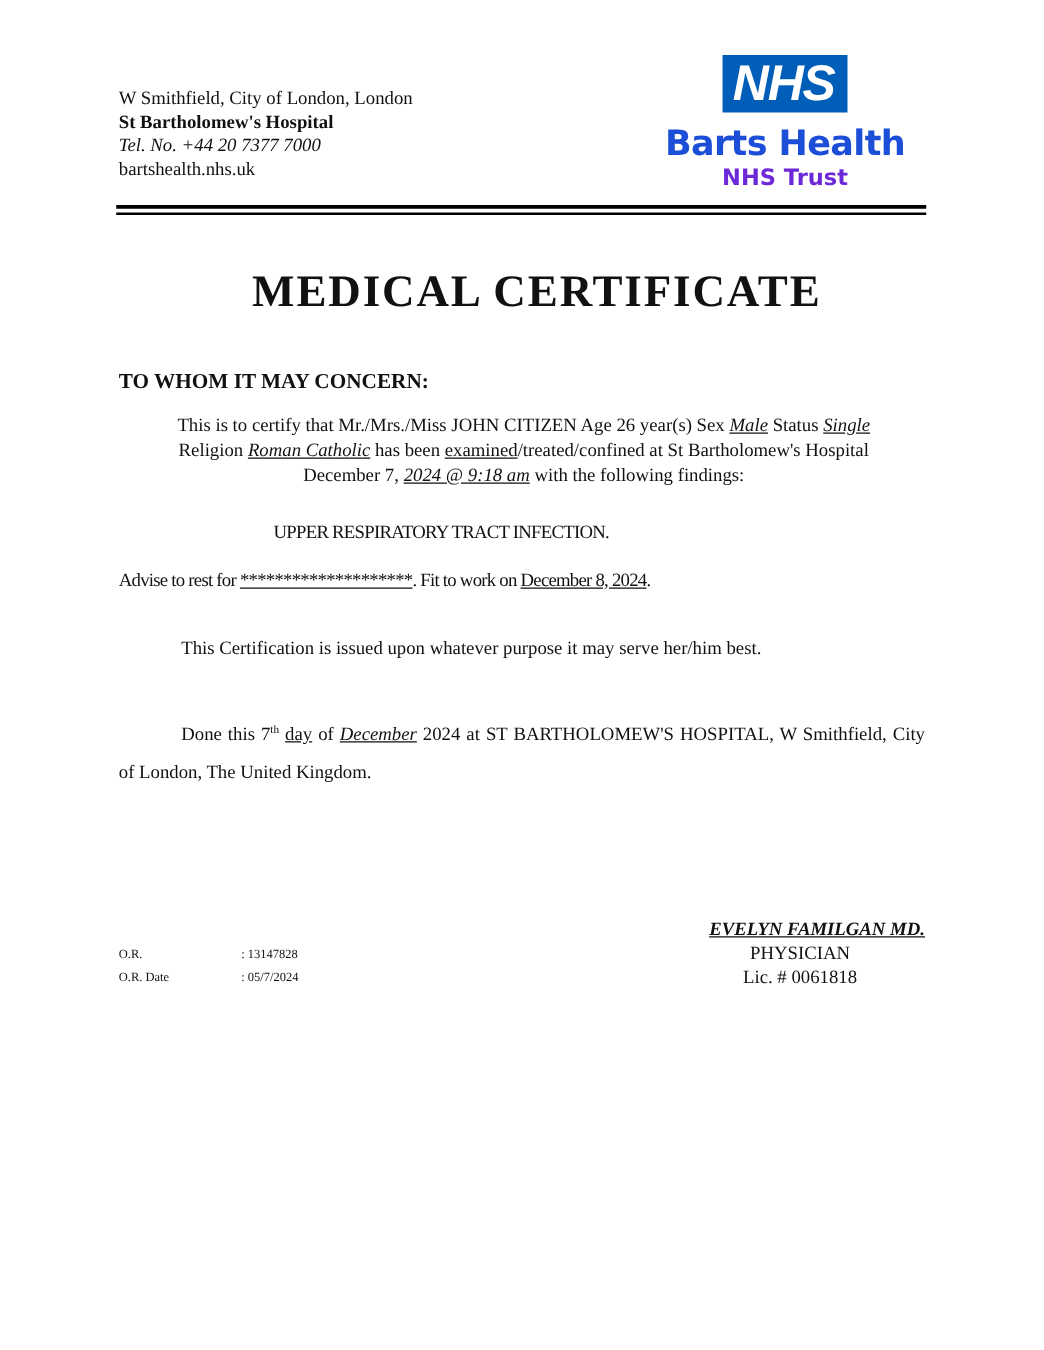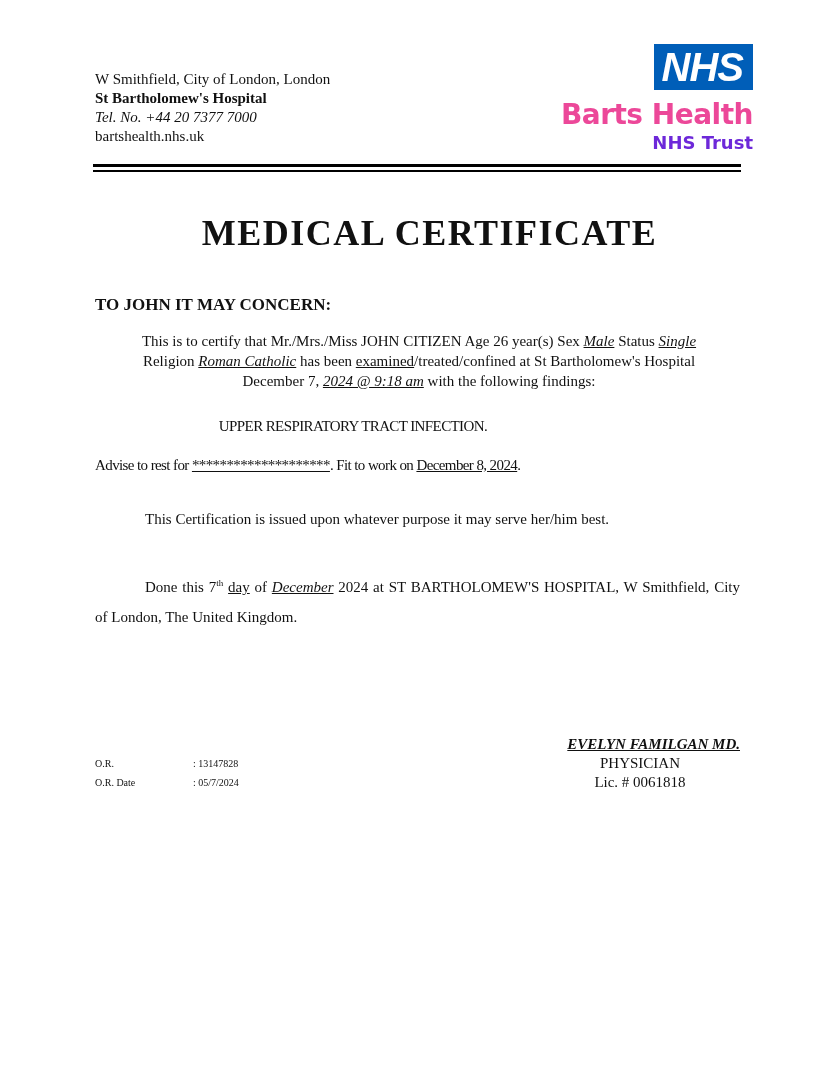--- a/index.html
+++ b/index.html
@@ -2,26 +2,26 @@
 <html><head>
   <meta charset="utf-8">
   <style>
     html, body { margin: 0; padding: 0; background: #ffffff; }
     body { width: 835px; height: 1080px; position: relative; overflow: hidden;
            font-family: "Liberation Serif", serif; color: #111; }
     .abs { position: absolute; }
     .addr { left: 95px; top: 70px; font-size: 15px; line-height: 19px; }
     .addr .b { font-weight: bold; }
     .addr .i { font-style: italic; }
-    .logo { right: 82px; top: 44px; width: 200px; text-align: right; }
+    .logo { right: 107px; top: 44px; width: 200px; text-align: center; }
     .nhs-box { display: inline-block; background: #005EB8; color: #fff;
                font-family: "Liberation Sans", sans-serif; font-weight: bold; font-style: italic;
                font-size: 40px; line-height: 46px; padding: 0 10px 0 8px; letter-spacing: -1px; }
     .barts { font-family: "DejaVu Sans", sans-serif; font-weight: bold; font-size: 28px;
-             color: #ec4899; line-height: 34px; margin-top: 8px; letter-spacing: -0.5px; }
+             color: #1d4ed8; line-height: 34px; margin-top: 8px; letter-spacing: -0.5px; }
     .trust { font-family: "DejaVu Sans", sans-serif; font-weight: bold; font-size: 18px;
              color: #6d28d9; line-height: 22px; }
     .rule1 { left: 93px; top: 164px; width: 648px; height: 3px; background: #000; }
     .rule2 { left: 93px; top: 170px; width: 648px; height: 2px; background: #000; }
     .title { left: 12px; width: 835px; top: 212px; text-align: center; font-size: 36px;
              font-weight: bold; letter-spacing: 1.5px; }
     .concern { left: 95px; top: 295px; font-size: 17px; font-weight: bold; }
     .certify { left: 95px; width: 648px; top: 331px; text-align: center; font-size: 15px;
                line-height: 20px; }
     .u { text-decoration: underline; }
@@ -51,21 +51,21 @@
   <div class="nhs-box">NHS</div>
   <div class="barts">Barts Health</div>
   <div class="trust">NHS Trust</div>
 </div>
 
 <div class="abs rule1"></div>
 <div class="abs rule2"></div>
 
 <div class="abs title">MEDICAL CERTIFICATE</div>
 
-<div class="abs concern">TO JOHN IT MAY CONCERN:</div>
+<div class="abs concern">TO WHOM IT MAY CONCERN:</div>
 
 <div class="abs certify">
   <span>This is to certify that Mr./Mrs./Miss JOHN CITIZEN Age 26 year(s) Sex </span><span class="it">Male</span><span> Status </span><span class="it">Single</span><br>
   <span>Religion </span><span class="it">Roman Catholic</span><span> has been </span><span class="u">examined</span><span>/treated/confined at St Bartholomew's Hospital</span><br>
   <span>December 7, </span><span class="it">2024 @ 9:18 am</span><span> with the following findings:</span>
 </div>
 
 <div class="abs finding">UPPER RESPIRATORY TRACT INFECTION.</div>
 
 <div class="abs advise">

